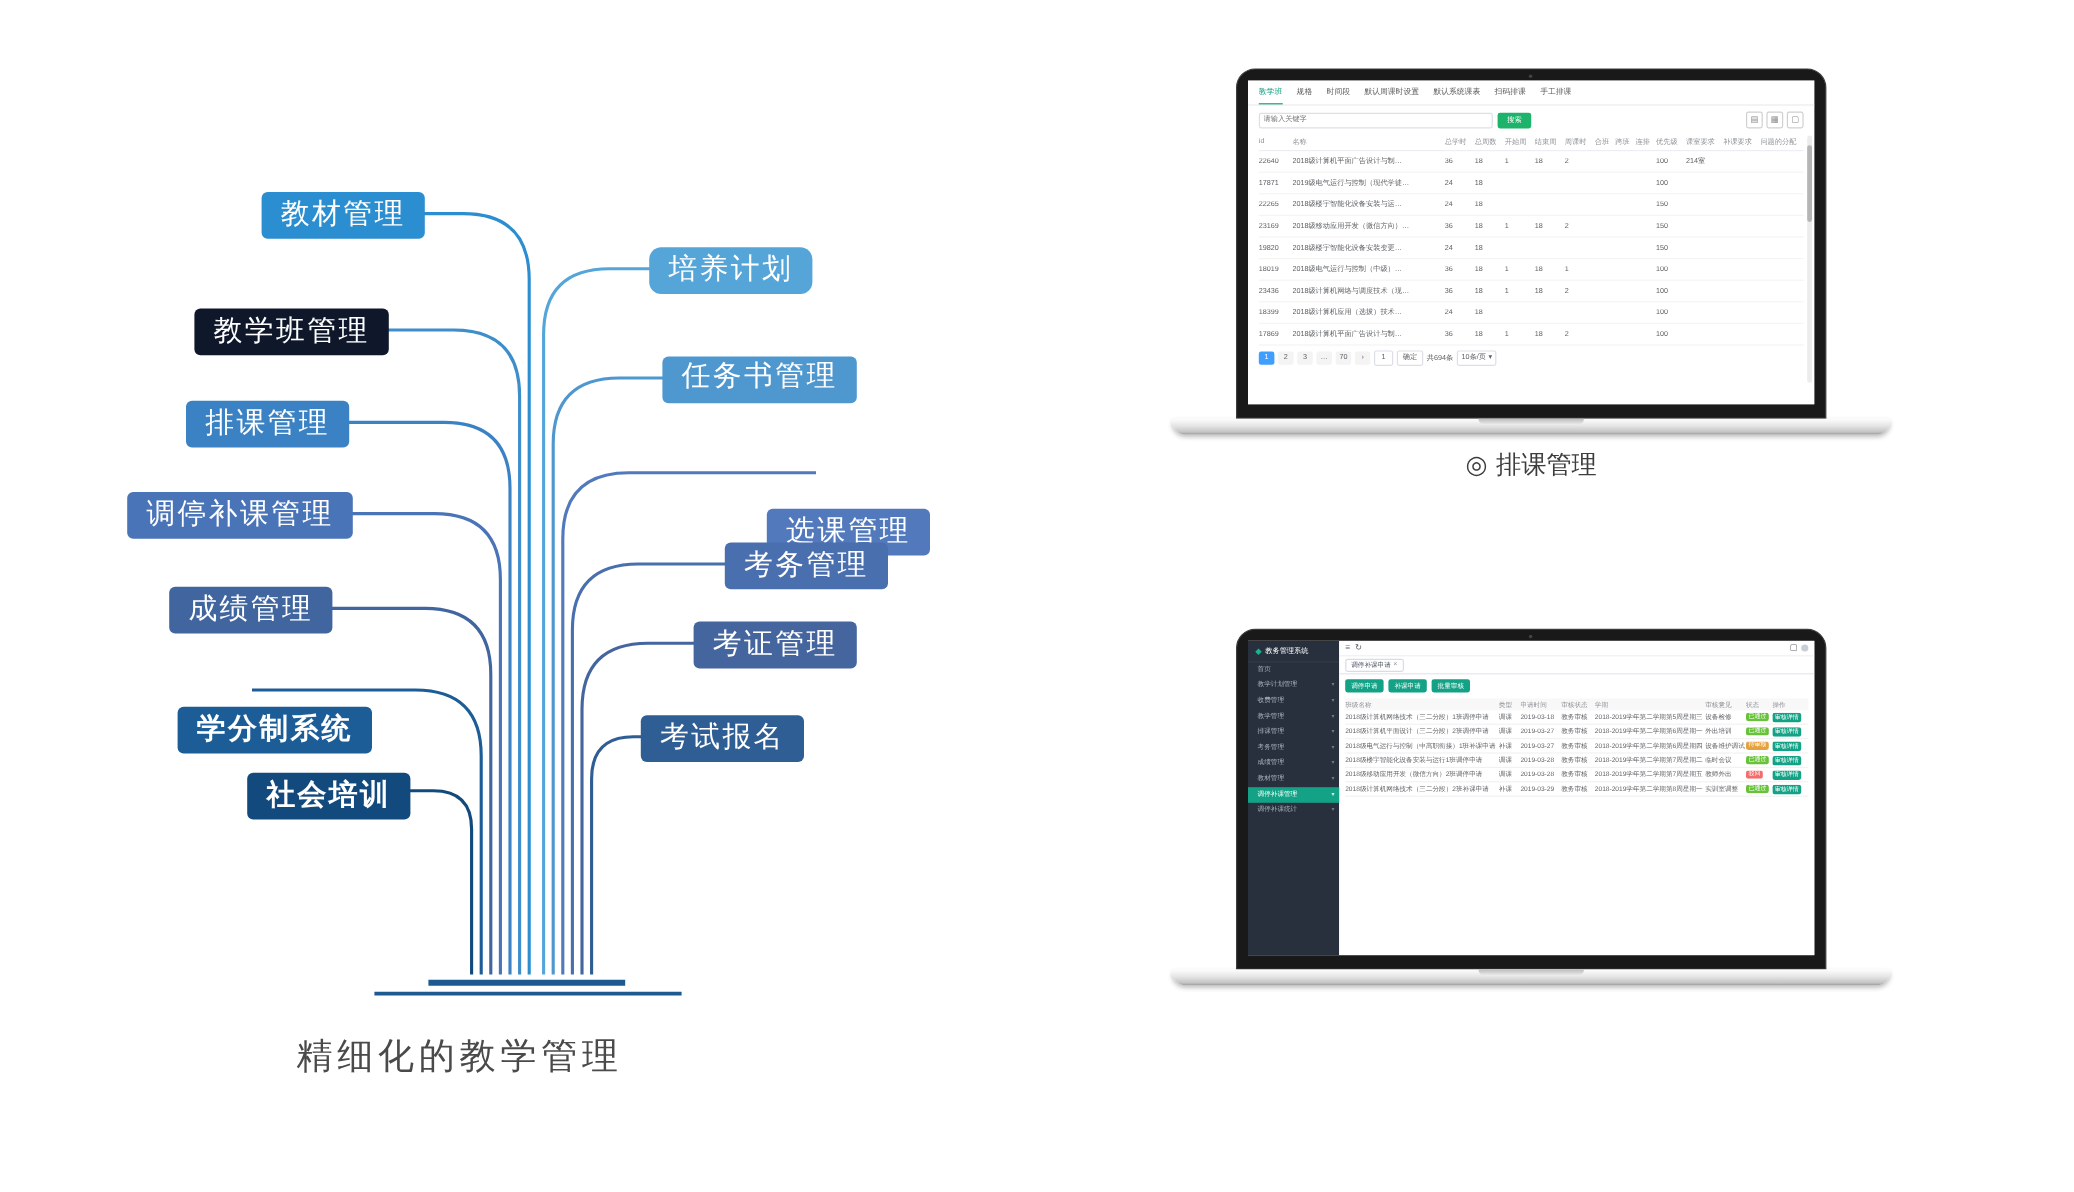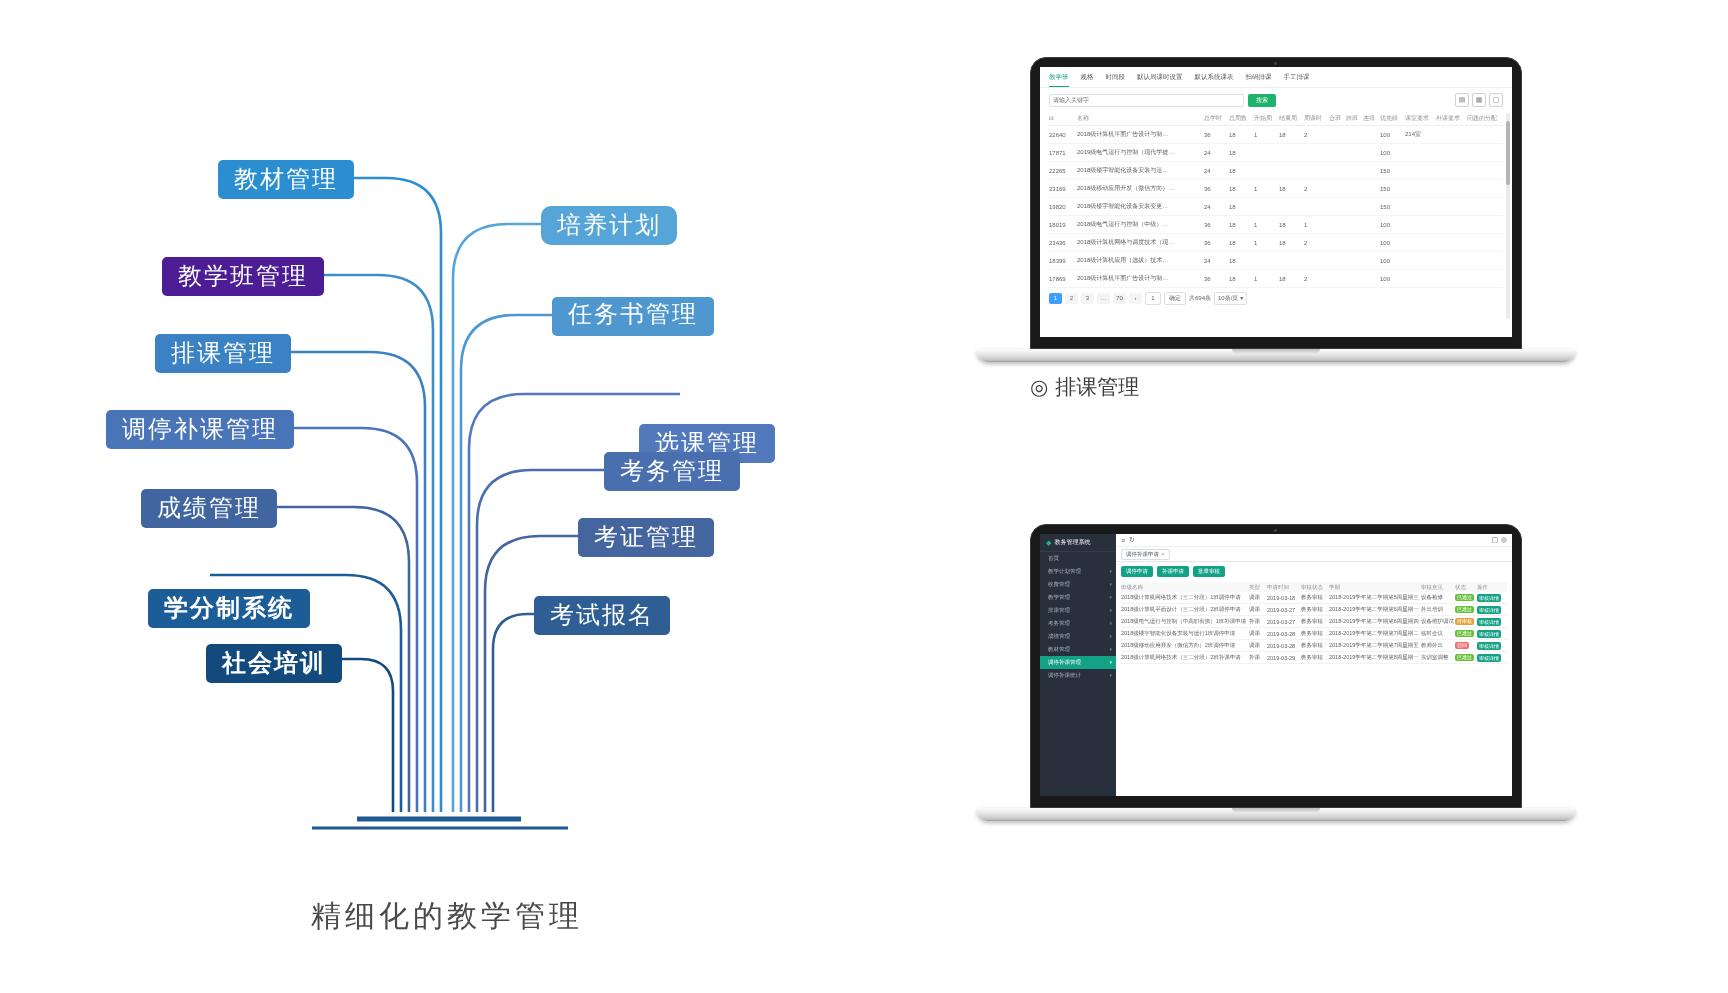--- a/index.html
+++ b/index.html
@@ -16,42 +16,42 @@
   .tree-labels .tree-label:nth-child(4){left:552px;top:297px;font-family:Liberation Mono, monospace;}
   .tree-labels .tree-label:nth-child(5){left:155px;top:334px;}
   .tree-labels .tree-label:nth-child(6){left:639px;top:376px;margin-top:48px;}
   .tree-labels .tree-label:nth-child(7){left:106px;top:410px;}
   .tree-labels .tree-label:nth-child(8){left:604px;top:452px;}
   .tree-labels .tree-label:nth-child(9){left:141px;top:489px;}
   .tree-labels .tree-label:nth-child(10){left:578px;top:518px;text-align:right;}
   .tree-labels .tree-label:nth-child(11){left:148px;top:589px;font-weight:bold;}
   .tree-labels .tree-label:nth-child(12){left:534px;top:596px;}
   .tree-labels .tree-label:nth-child(13){left:206px;top:644px;font-weight:bold;}
-  .tree-caption{position:absolute;left:247px;top:860px;width:400px;text-align:center;
-      font-size:30px;letter-spacing:4px;color:#4a4a4a;z-index:2;margin-top:36px;}
+  .tree-caption{position:absolute;left:247px;top:860px;width:400px;text-align:left;
+      font-size:30px;letter-spacing:4px;color:#4a4a4a;z-index:2;}
 
   
   .laptop{position:absolute;width:492px;}
   .laptop1{left:1030px;top:57px;}
   .laptop2{left:1030px;top:524px;}
   .screen{position:relative;background:#191919;border:1px solid #3c3c3c;border-radius:16px 16px 0 0;
       padding:9px 9px 11px;box-sizing:border-box;}
   .laptop1 .screen{height:292px;}
   .laptop2 .screen{height:284px;}
   .screen::before{content:"";position:absolute;top:4px;left:50%;margin-left:-2px;width:3px;height:3px;
       background:#424242;border-radius:50%;}
   .screen-inner{height:100%;background:#fff;overflow:hidden;position:relative;}
   .base{position:absolute;left:50%;transform:translateX(-50%);width:598px;height:13px;
       background:linear-gradient(180deg,#fdfdfd,#e5e5e5 45%,#c4c4c4 85%,#9d9d9d);
       border-radius:3px 3px 14px 14px;box-shadow:0 2px 4px rgba(0,0,0,.28);}
   .laptop1 .base{top:292px;}
   .laptop2 .base{top:284px;}
   .base::before{content:"";position:absolute;left:50%;top:0;transform:translateX(-50%);
       width:88px;height:5px;background:linear-gradient(180deg,#bdbdbd,#ededed);border-radius:0 0 9px 9px;}
-  .laptop-caption{position:absolute;width:492px;font-size:21px;color:#3d3d3d;z-index:2;}
+  .laptop-caption{position:absolute;width:492px;text-align:center;font-size:21px;color:#3d3d3d;z-index:2;}
   .cap1{left:1030px;top:373px;}
   .cap2{left:1030px;top:837px;}
   .cap-icon{margin-right:7px;}
 
   
   .app1{height:100%;display:flex;flex-direction:column;font-size:6px;color:#555;}
   .app1-nav{display:flex;gap:12px;align-items:stretch;height:20px;padding:0 9px;
       border-bottom:1px solid #ececec;font-size:6.5px;color:#5a5a5a;flex:0 0 auto;}
   .app1-tab{line-height:20px;white-space:nowrap;}
   .app1-nav .app1-tab:first-child{color:#13a285;border-bottom:1px solid #13a285;}
@@ -145,21 +145,21 @@
     <path d="M210 575 L346 575 Q401 575 401 630 L401 812" stroke="#1d5d97" stroke-width="2.6"></path>
     <path d="M580 614 L528 614 Q493 614 493 649 L493 812" stroke="#2f5e94" stroke-width="2.6"></path>
     <path d="M260 659 L361 659 Q393 659 393 691 L393 812" stroke="#134a7e" stroke-width="2.6"></path>
     <line x1="357" y1="819" x2="521" y2="819" stroke="#1e5a8f" stroke-width="5"></line>
     <line x1="312" y1="828" x2="568" y2="828" stroke="#1e5a8f" stroke-width="3"></line>
   </svg>
 
   <div class="tree-labels">
       <div class="tree-label" style="background-color: rgb(43, 142, 208);">教材管理</div>
       <div class="tree-label" style="background-color: rgb(85, 165, 217);">培养计划</div>
-      <div class="tree-label" style="background-color: #4c1d95;">教学班管理</div>
+      <div class="tree-label" style="background-color: #0f172a;">教学班管理</div>
       <div class="tree-label" style="background-color: rgb(78, 151, 207);">任务书管理</div>
       <div class="tree-label" style="background-color: rgb(59, 130, 196);">排课管理</div>
       <div class="tree-label" style="background-color: rgb(83, 121, 189);">选课管理</div>
       <div class="tree-label" style="background-color: rgb(74, 116, 184);">调停补课管理</div>
       <div class="tree-label" style="background-color: rgb(74, 111, 174);">考务管理</div>
       <div class="tree-label" style="background-color: rgb(64, 101, 159);">成绩管理</div>
       <div class="tree-label" style="background-color: rgb(69, 101, 158);">考证管理</div>
       <div class="tree-label" style="background-color: rgb(29, 93, 151);">学分制系统</div>
       <div class="tree-label" style="background-color: rgb(47, 94, 148);">考试报名</div>
       <div class="tree-label" style="background-color: rgb(19, 74, 126);">社会培训</div>

